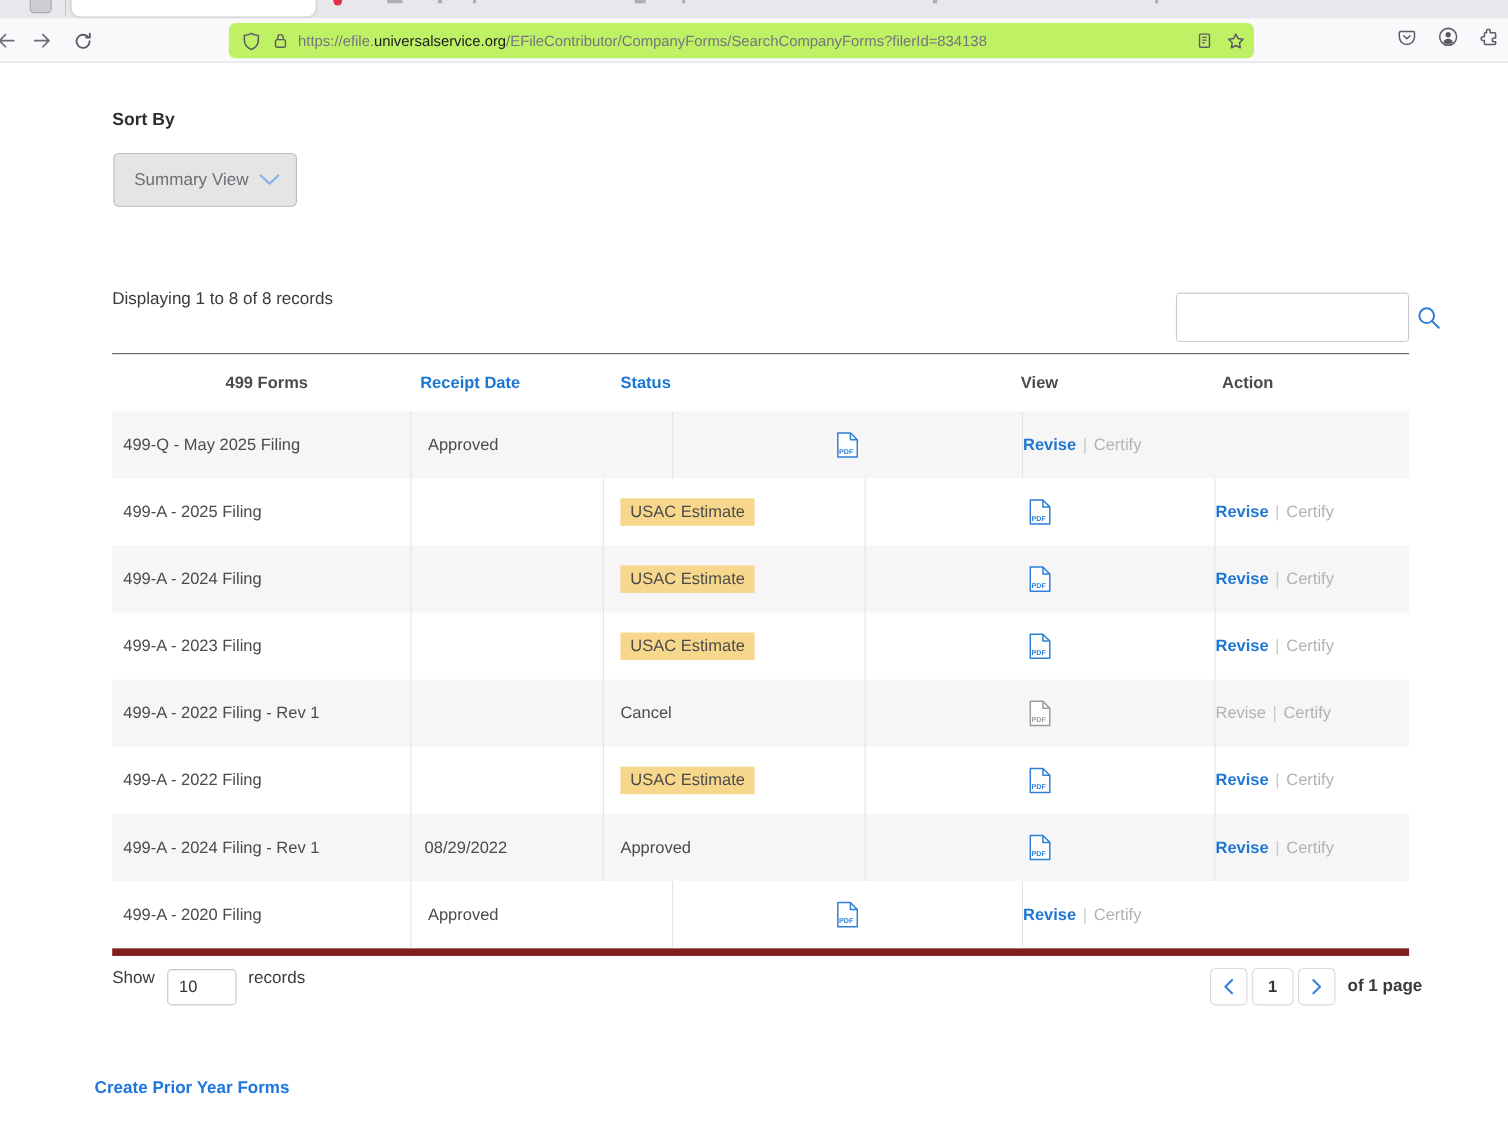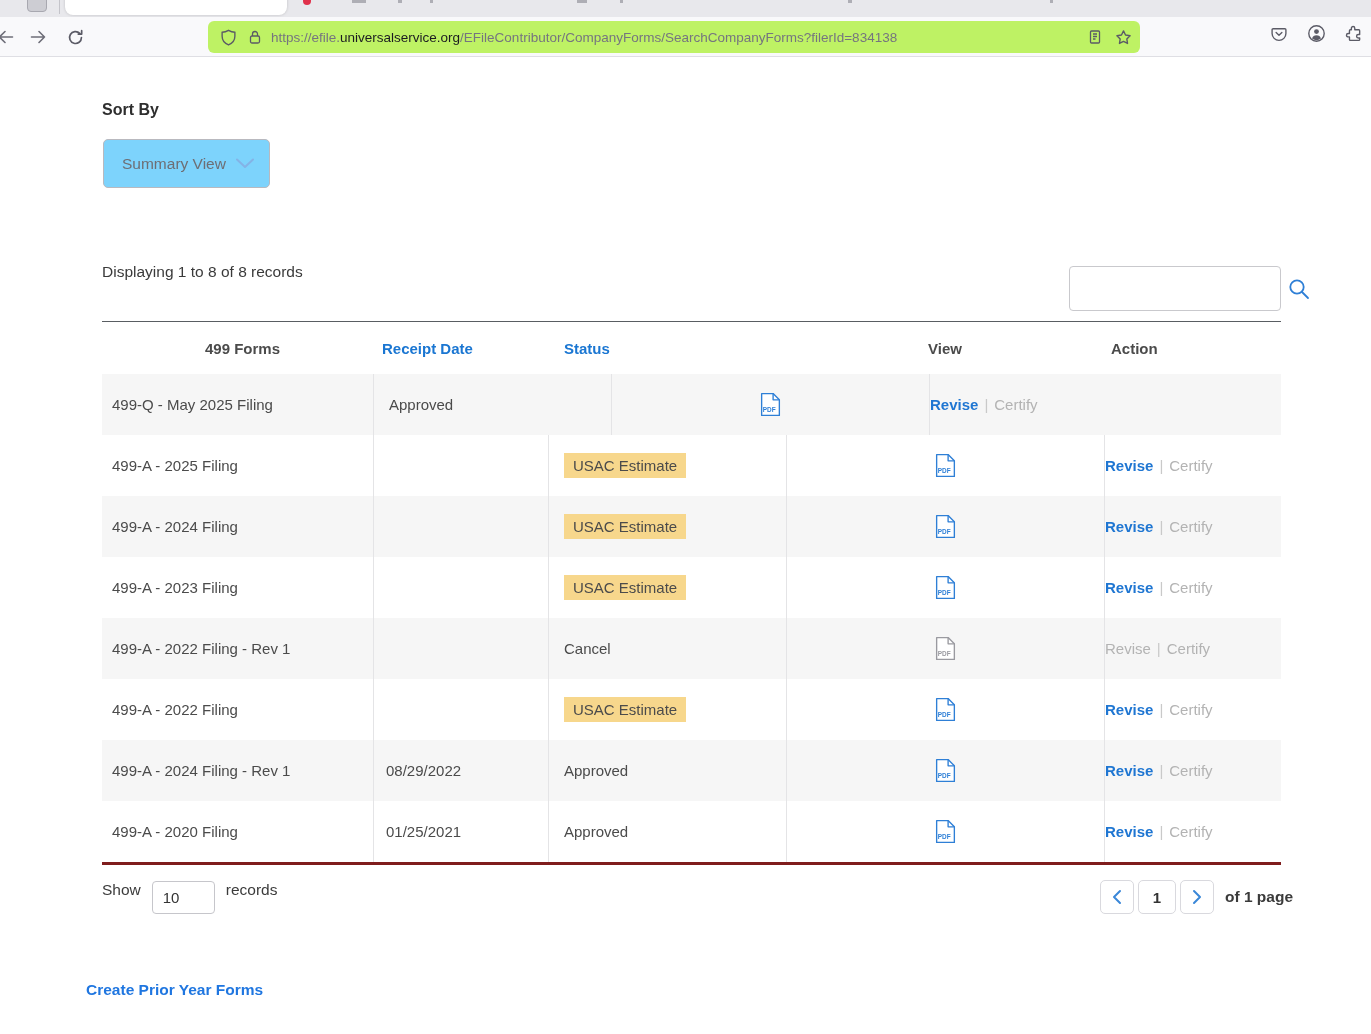--- a/index.html
+++ b/index.html
@@ -24,38 +24,38 @@
   .url-text { font-size:13.5px; color:#75757f; margin-left:8px; white-space:nowrap; overflow:hidden; flex:1; }
   .url-domain { color:#1b1b21; }
   .urlbar-right { display:flex; align-items:center; gap:12px; margin-left:8px; }
   .toolbar-right { position:absolute; right:9px; top:7px; display:flex; align-items:center; gap:19px; }
   .chrome-icon { display:inline-flex; align-items:center; justify-content:center; }
 
   
   .content { position:absolute; left:0; top:58px; width:1371px; height:976px; background:#fff; }
 
   .sort-label { position:absolute; left:102px; top:43px; font-size:16px; font-weight:700; color:#2e2e2e; }
-  .sort-select { position:absolute; left:103px; top:81px; width:167px; height:49px; border:1px solid #b9b9bf; border-radius:5px; background:#7dd3fc; display:flex; align-items:center; padding:0 14px 0 18px; cursor:pointer; }
+  .sort-select { position:absolute; left:103px; top:81px; width:167px; height:49px; border:1px solid #b9b9bf; border-radius:5px; background:#e5e5e5; display:flex; align-items:center; padding:0 14px 0 18px; cursor:pointer; }
   .sort-select .val { font-size:15.5px; color:#6e6e74; flex:1; }
 
   .records-summary { position:absolute; left:102px; top:205px; font-size:15.5px; color:#3a3a3a; }
   .searchbox { position:absolute; left:1069px; top:208px; width:212px; height:45px; border:1px solid #c9c9cd; border-radius:4px; background:#fff; display:flex; align-items:center; }
   .searchbox input { flex:1; border:none; outline:none; height:100%; padding:0 6px 0 12px; font-size:15px; font-family:inherit; background:transparent; }
   .searchbox .mag { margin-right:10px; display:flex; }
 
   .tbl { position:absolute; left:102px; top:263px; width:1179px; }
   .thead { display:flex; height:53px; align-items:center; border-top:1px solid #595d62; }
   .thead .hc { font-size:15px; font-weight:700; color:#4b4b4b; }
   .h1 { width:271px; padding-left:10px;text-align:center; }
   .h2 { width:175px; padding-left:9px; color:#1a76d2 !important; cursor:pointer; }
   .h3 { width:238px; padding-left:16px; color:#1a76d2 !important; cursor:pointer; }
   .h4 { width:318px; text-align:center; }
   .h5 { width:177px; padding-left:7px; }
 
-  .tbody { border-bottom:3px solid #7f1d1d; }
+  .tbody { border-bottom:7px solid #7f1d1d; }
   .trow { display:flex; height:61px; align-items:center; background:#fff; }
   .trow.odd { background:#f6f6f6; }
   .cell { height:100%; display:flex; align-items:center; font-size:15px; color:#4b4b4b; }
   .cell + .cell { border-left:1px solid #e4e4e6; }
   .c1 { width:271px; padding-left:10px; }
   .c2 { width:175px; padding-left:12px; }
   .c3 { width:238px; padding-left:15px; }
   .c4 { width:318px; justify-content:center; }
   .c5 { width:177px; padding-left:0; }
   .status.badge { background:#f7d78c; padding:4px 9px; }
@@ -345,21 +345,20 @@
             </div>
           <div class="cell c5">
               <a class="lnk revise">Revise</a>
               <span class="sep">|</span>
               <a class="lnk certify">Certify</a>
             </div>
         </div>
 
         <div class="trow">
           <div class="cell c1">499-A - 2020 Filing</div>
-          <div class="cell c2">01/25/2021</div>
           <div class="cell c3">
               <span class="status">Approved</span>
             </div>
           <div class="cell c4">
               <span class="pdf">
                 <svg width="21" height="25" viewBox="0 0 20 24" fill="none" stroke="currentColor" stroke-width="1.3" stroke-linejoin="round">
                   <path d="M1.5 1.5h11l6 6v15h-17z" fill="#fff"></path>
                   <path d="M12.5 1.5v6h6"></path>
                   <text x="2.6" y="19.5" font-size="6.2" font-weight="bold" fill="currentColor" stroke="none" font-family="Liberation Sans, sans-serif">PDF</text>
                 </svg>

